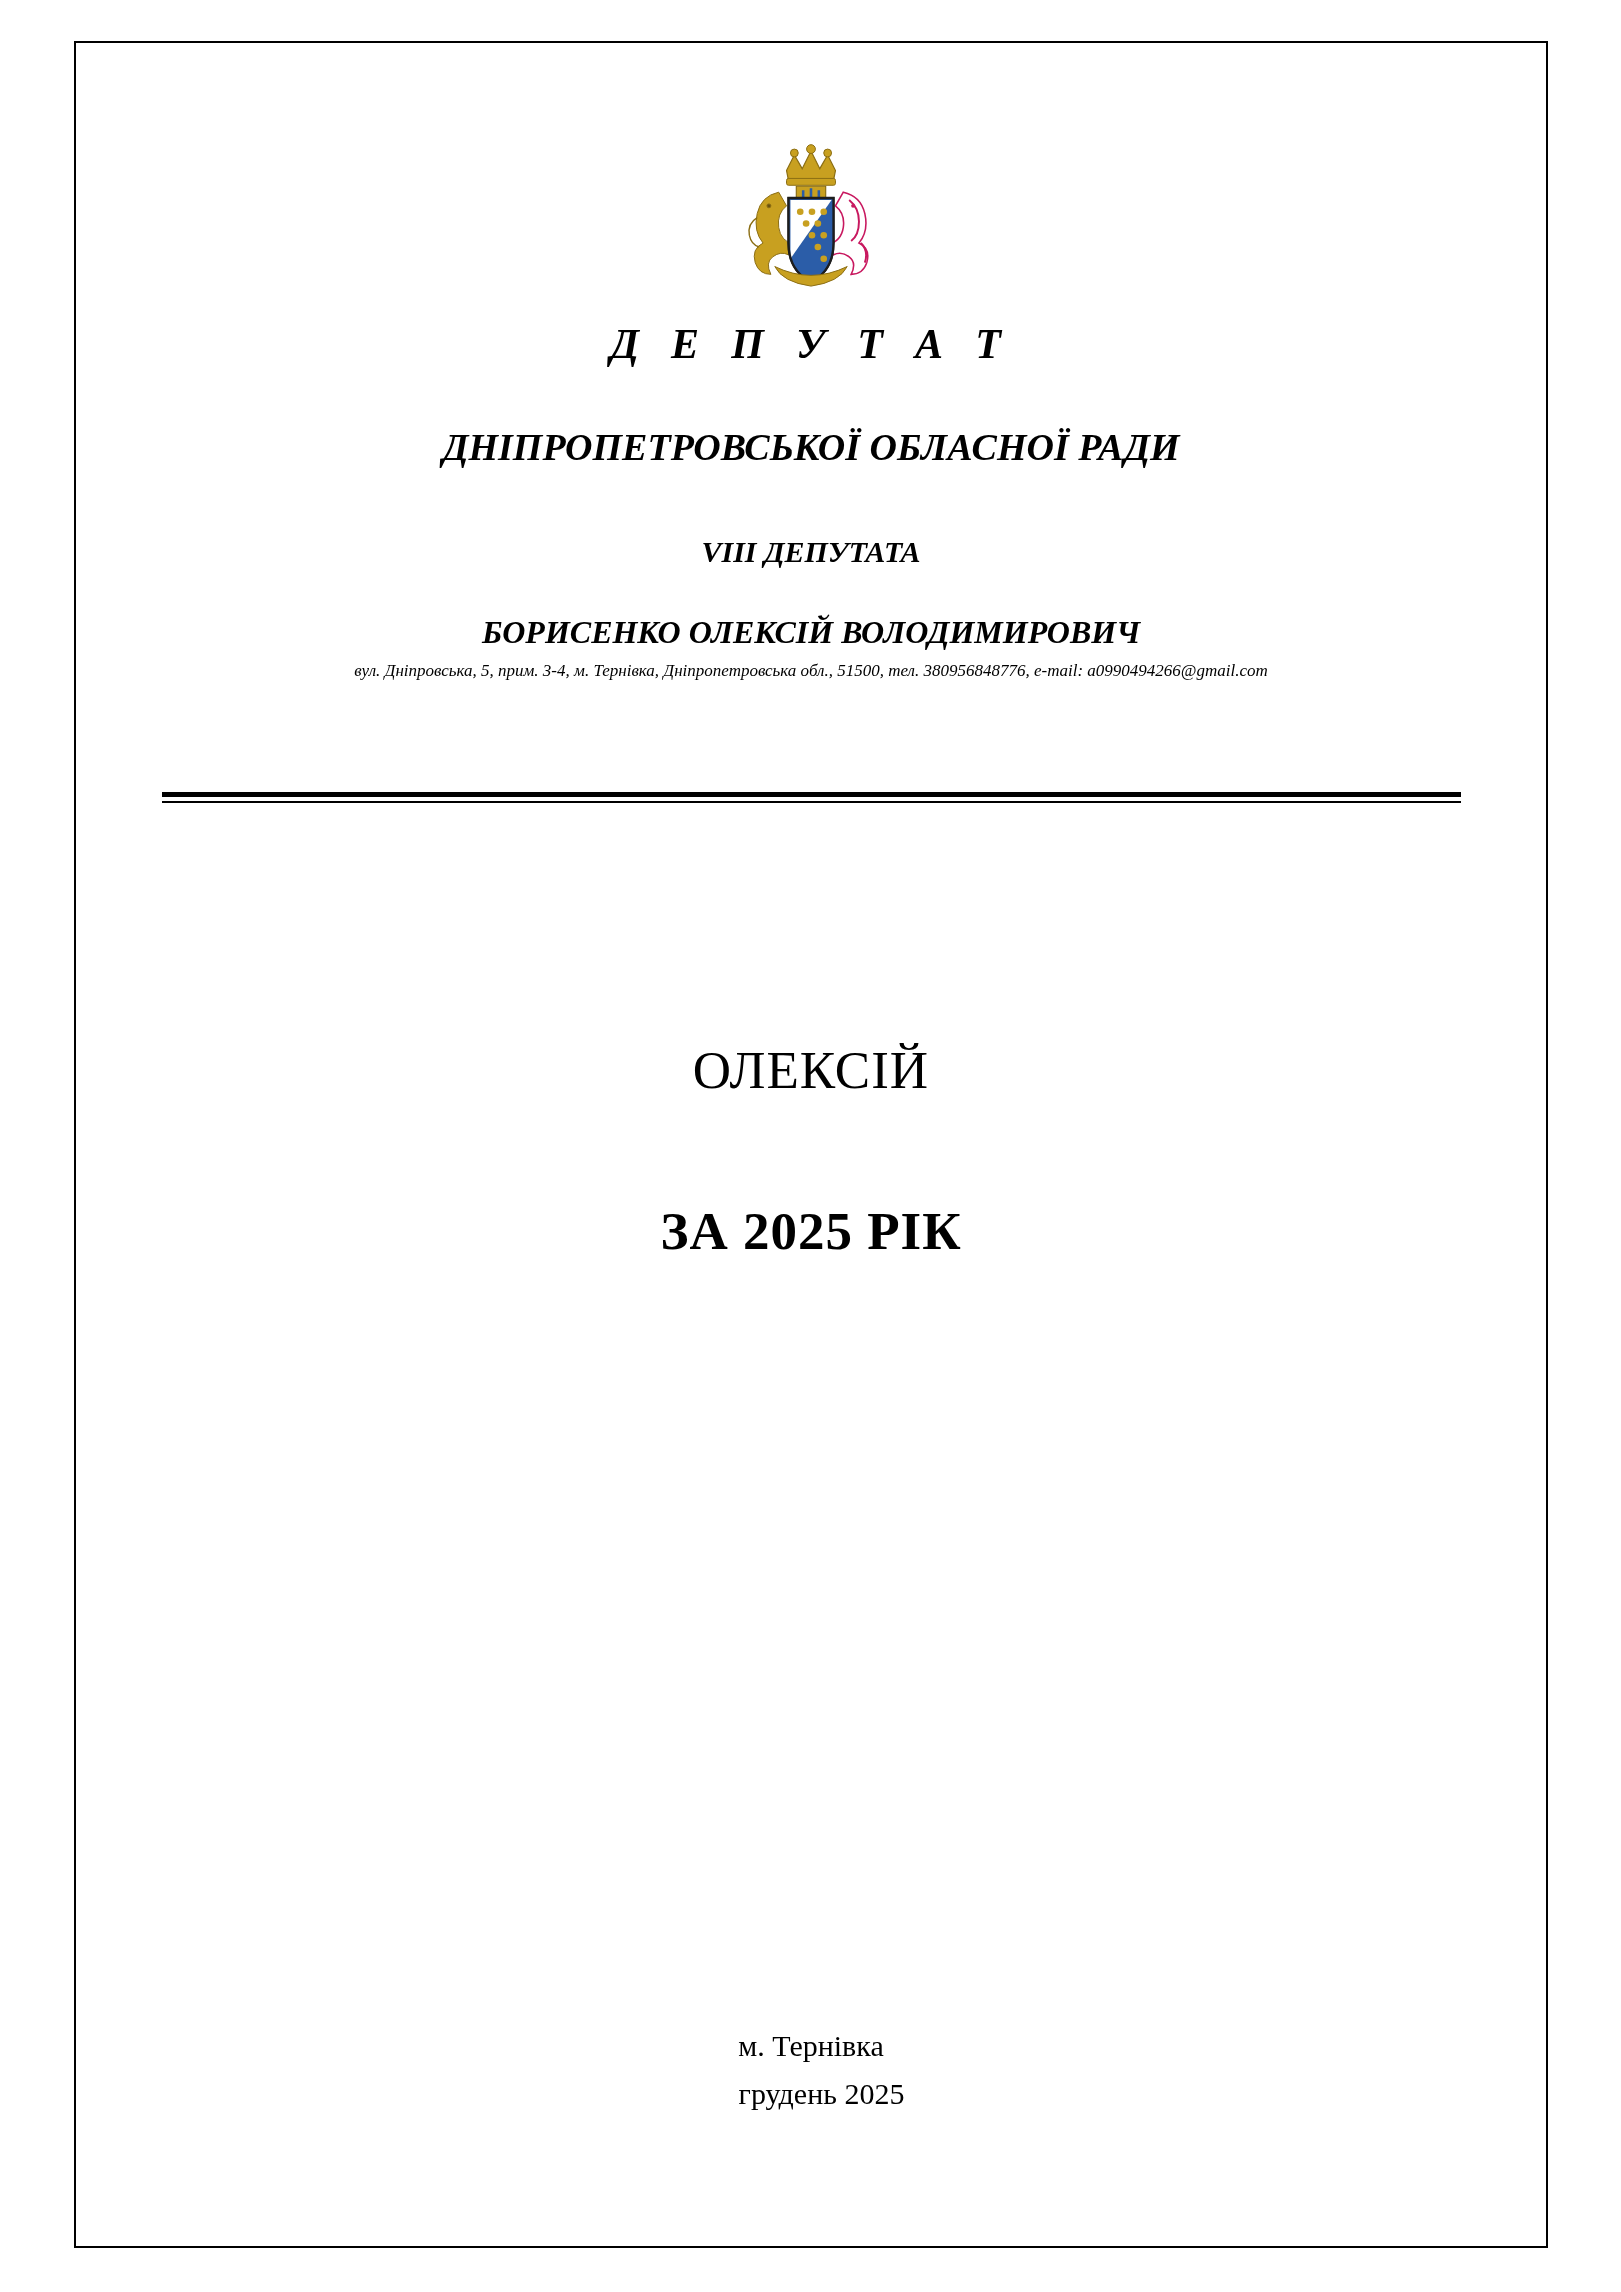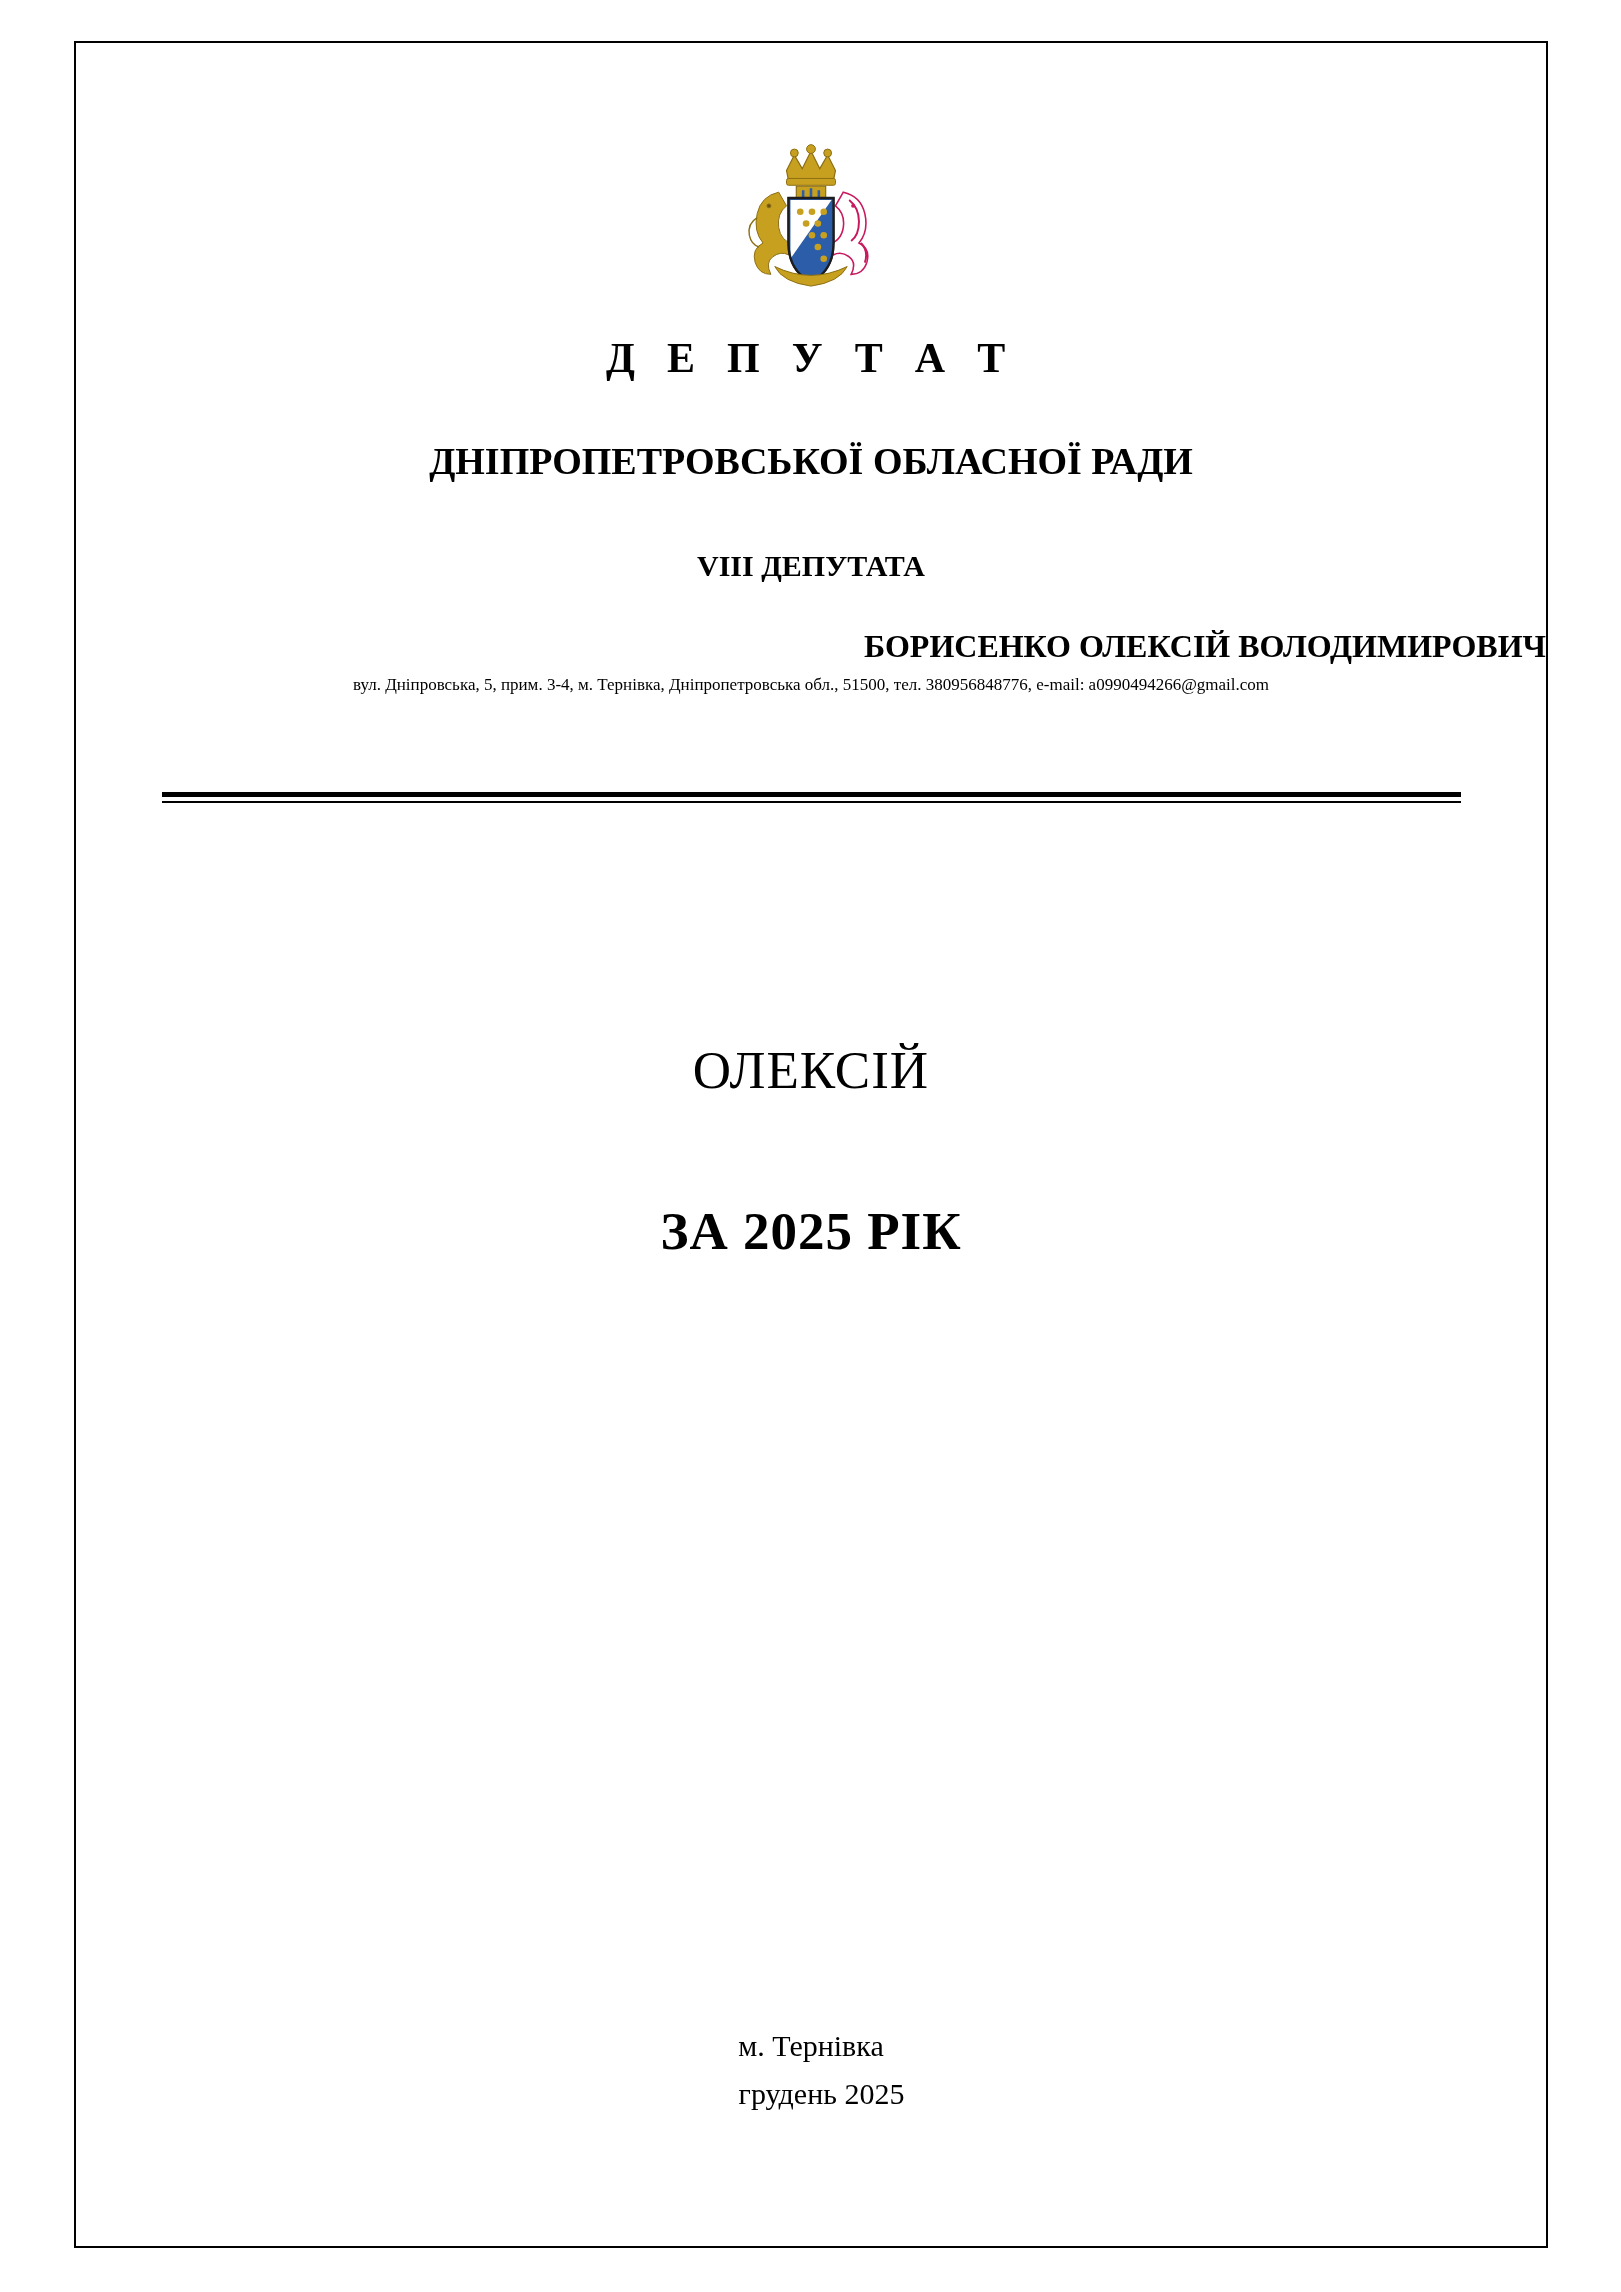--- a/index.html
+++ b/index.html
@@ -43,24 +43,25 @@
   }
   .emblem {
     display: inline-block;
     width: 186px;
     height: 162px;
   }
 
   
   .header {
     position: absolute;
-    top: 292px;
-    left: 0;
-    width: 100%;
-    text-align: center;
+    top: 278px;
+    left: 0;
+    width: 100%;
+    text-align: center;
+    font-style: italic;
   }
   .deputat {
     font-size: 42px;
     font-weight: bold;
     letter-spacing: 10.8px;
     margin: 0 0 59px 0;
     line-height: 1.1;
   }
   .org {
     font-size: 38px;
@@ -72,21 +73,20 @@
     font-size: 30px;
     font-weight: bold;
     margin: 0 0 45px 0;
     line-height: 1.15;
   }
   .name {
     font-size: 32px;
     font-weight: bold;
     margin: 0 0 9.8px 0;
     line-height: 1.15;
-    text-align: right;
   }
   .contacts {
     font-size: 17px;
     margin: 0;
     line-height: 1.2;
     padding-bottom: 5.9px;
   }
   .rule-wrap {
     position: absolute;
     top: 749px;

